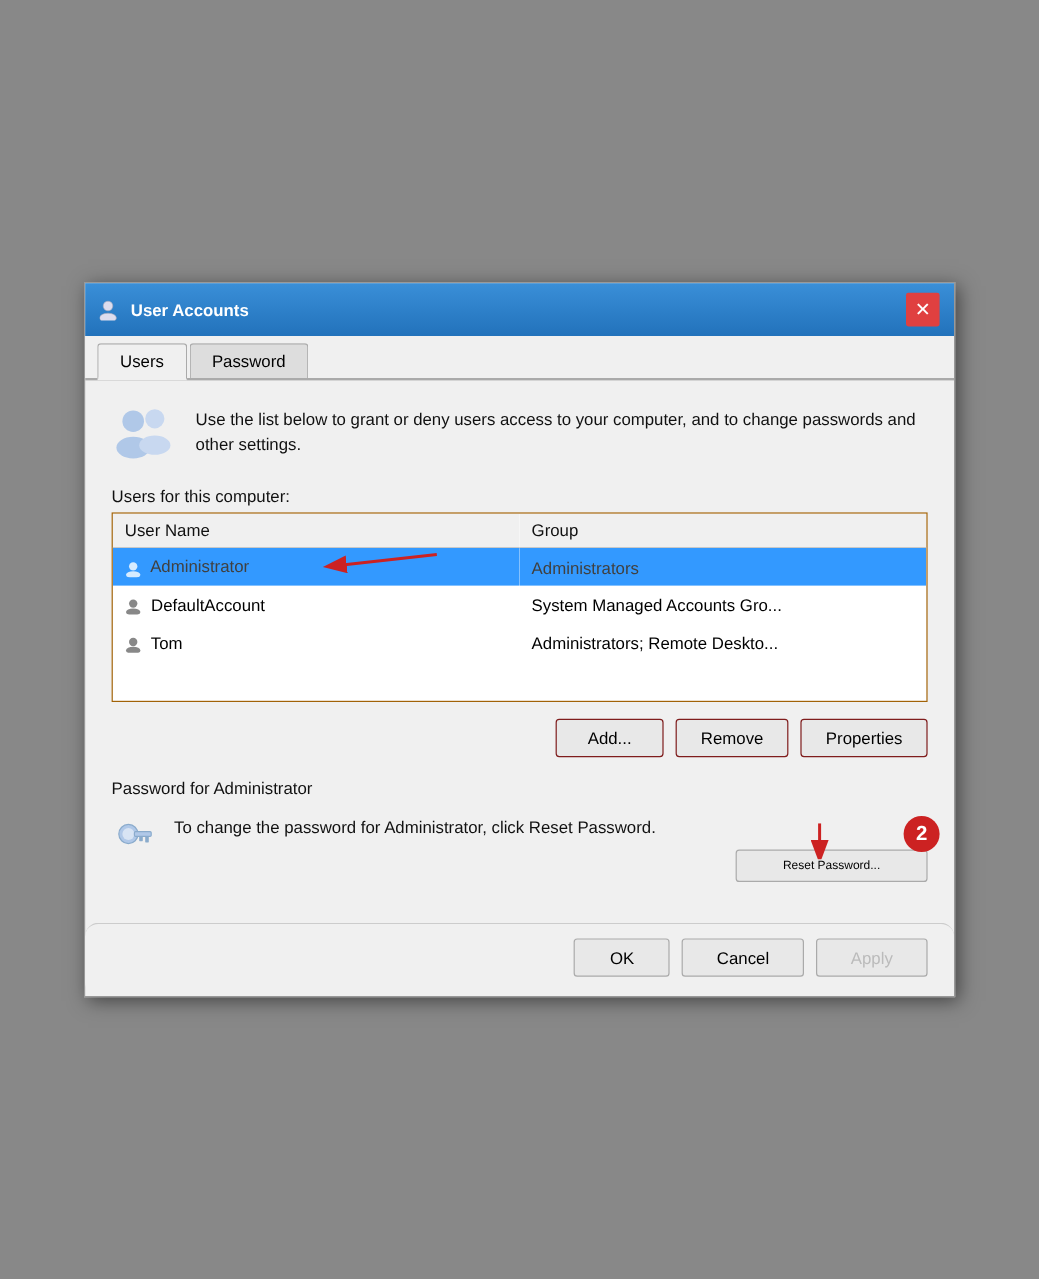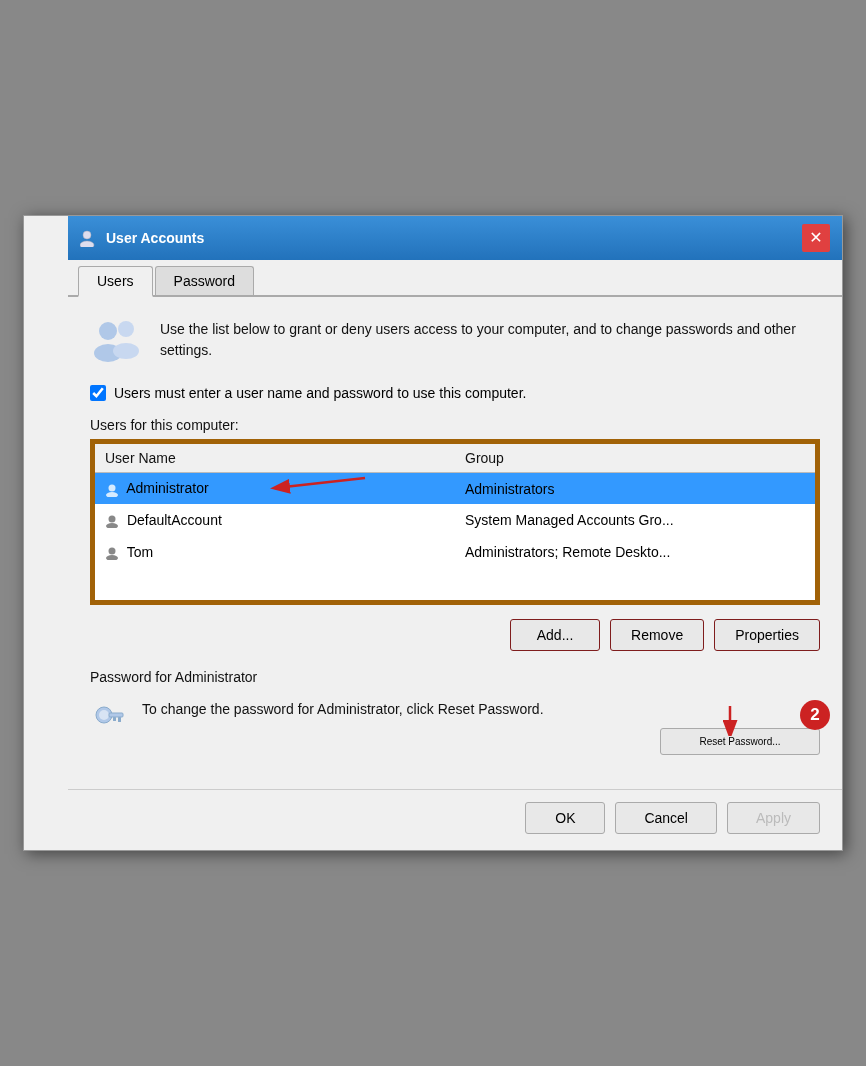--- a/index.html
+++ b/index.html
@@ -6,25 +6,24 @@
     body {
       background: #888;
       display: flex;
       align-items: center;
       justify-content: center;
       min-height: 100vh;
       font-family: 'Segoe UI', Tahoma, sans-serif;
       font-size: 14px;
     }
     .window {
-      width: 820px;
+      width: 726px;
       background: #f0f0f0;
       border: 1px solid #999;
       box-shadow: 3px 3px 15px rgba(0,0,0,0.5);
-      padding-left: 44px;
     }
     .title-bar {
       background: linear-gradient(to bottom, #3a8fd8, #2272bb);
       color: white;
       padding: 8px 12px;
       display: flex;
       align-items: center;
       justify-content: space-between;
       user-select: none;
     }
@@ -105,21 +104,21 @@
     .checkbox-row input[type=checkbox] {
       width: 16px;
       height: 16px;
     }
     .section-label {
       font-size: 14px;
       color: #111;
       margin-bottom: 6px;
     }
     .user-table-container {
-      border: 5px solid #a16207;
+      border: 1px solid #a16207;
       background: white;
       margin-bottom: 14px;
     }
     .user-table {
       width: 100%;
       border-collapse: collapse;
     }
     .user-table thead tr {
       background: #f0f0f0;
       border-bottom: 1px solid #bbb;
@@ -129,21 +128,21 @@
       padding: 6px 10px;
       font-weight: normal;
       font-size: 14px;
       color: #111;
     }
     .user-table tbody tr {
       height: 32px;
     }
     .user-table tbody tr.selected {
       background: #3399ff;
-      color: #000000;
+      color: #404040;
     }
     .user-table tbody td {
       padding: 5px 10px;
       font-size: 14px;
     }
     .empty-rows {
       height: 80px;
     }
     .button-row {
       display: flex;
@@ -197,20 +196,21 @@
       cursor: pointer;
       min-width: 160px;
     }
     .footer {
       display: flex;
       justify-content: flex-end;
       gap: 10px;
       padding: 12px 22px 16px 22px;
       border-top: 1px solid #ccc;
       background: #f0f0f0;
+      border-radius: 11px;
     }
     .footer-btn {
       padding: 7px 28px;
       font-size: 14px;
       background: #e8e8e8;
       border: 1px solid #aaa;
       border-radius: 3px;
       cursor: pointer;
       min-width: 80px;
     }
@@ -260,24 +260,20 @@
       <svg class="user-icon" viewBox="0 0 54 54">
 
         <circle cx="18" cy="16" r="9" fill="#b0c8e8"></circle>
         <ellipse cx="18" cy="38" rx="14" ry="9" fill="#b0c8e8"></ellipse>
         <circle cx="36" cy="14" r="8" fill="#c8d8f0"></circle>
         <ellipse cx="36" cy="36" rx="13" ry="8" fill="#c8d8f0"></ellipse>
       </svg>
       <p class="intro-text">Use the list below to grant or deny users access to your computer, and to change passwords and other settings.</p>
     </div>
 
-    <div class="checkbox-row">
-      <input type="checkbox" checked="" style="">
-      <label>Users must enter a user name and password to use this computer.</label>
-    </div>
 
     <div class="section-label">Users for this computer:</div>
 
     <div class="user-table-container">
       <table class="user-table">
         <thead>
           <tr class="table-header-wrap relative-wrap">
             <th style="position:relative; width:50%;">User Name</th>
             <th style="width:50%;">Group</th>
           </tr>

